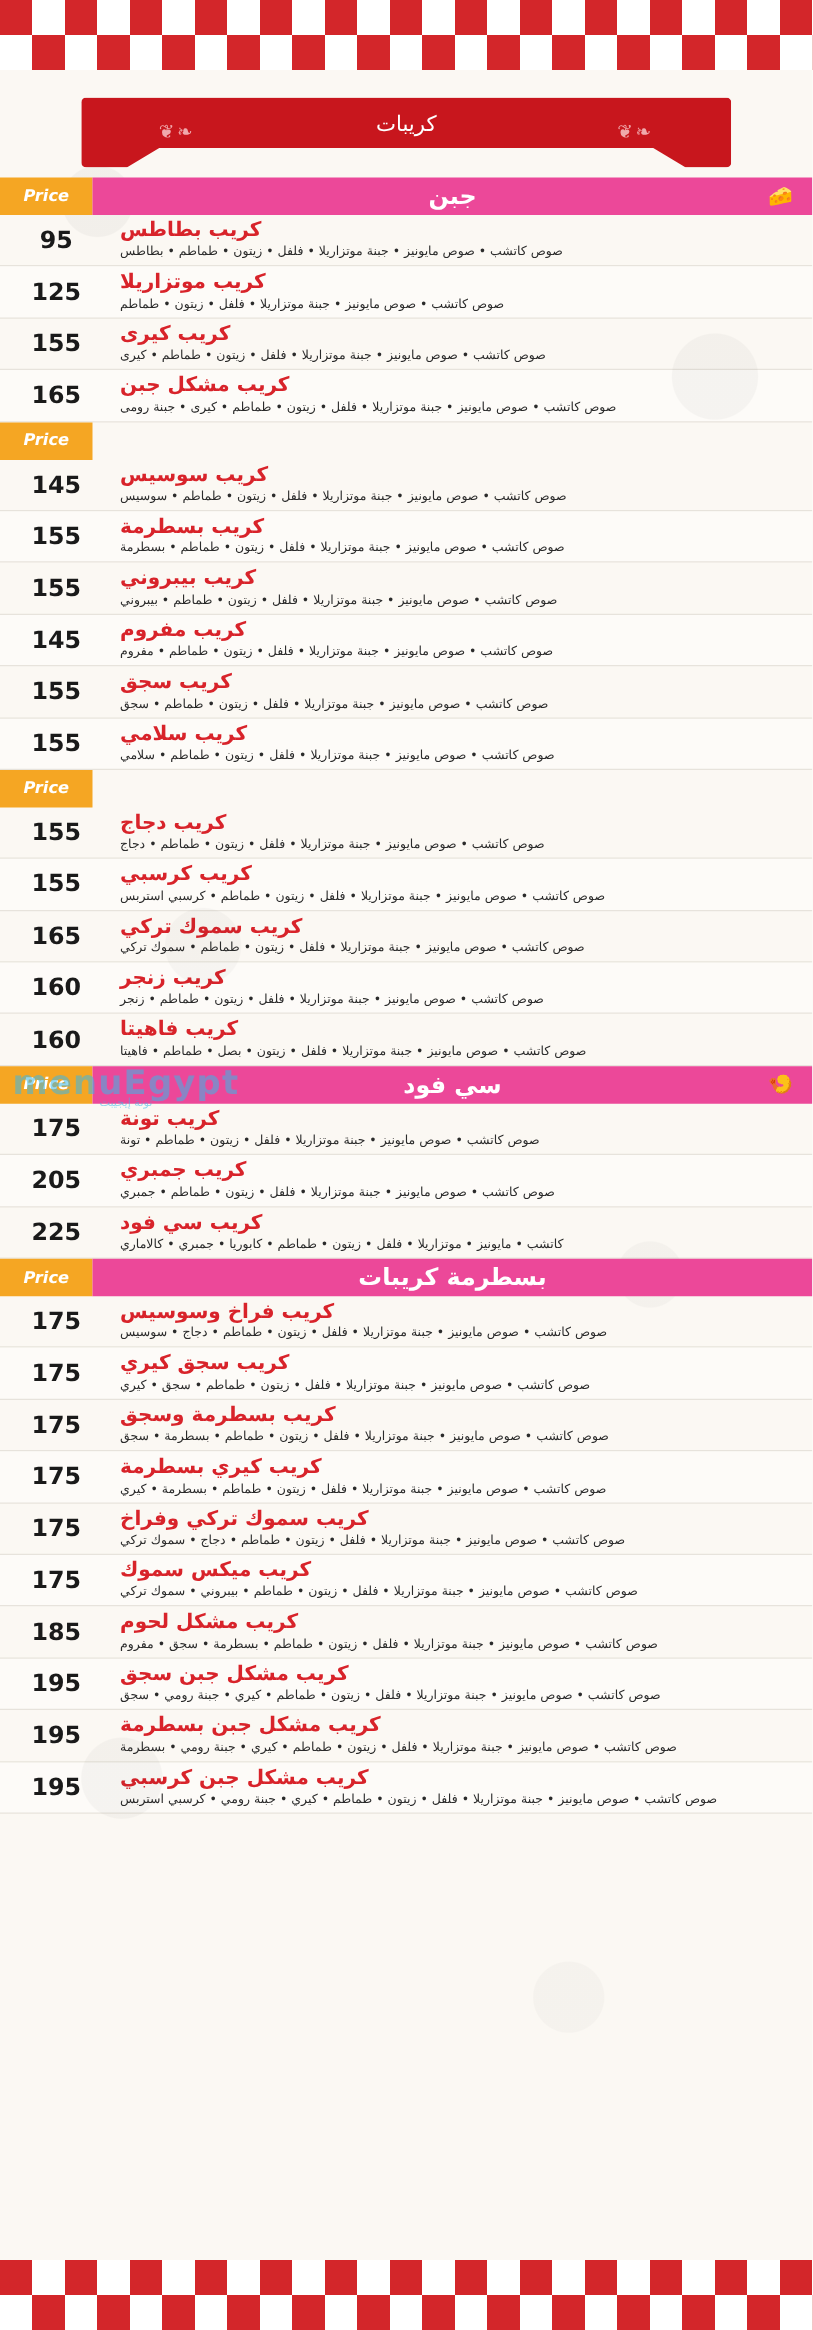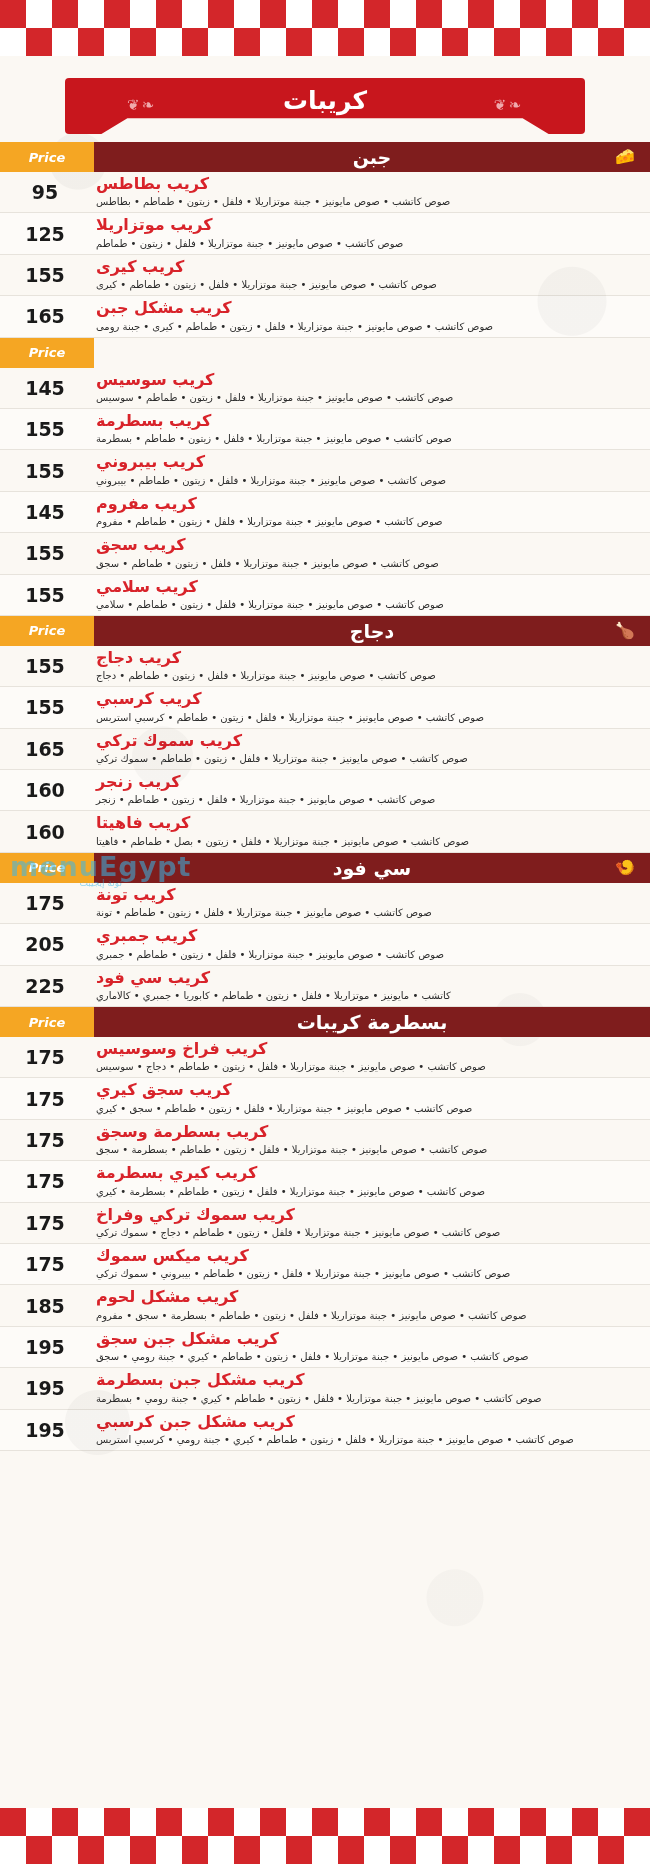--- a/index.html
+++ b/index.html
@@ -50,44 +50,44 @@
   }
   .banner {
     position:absolute; inset:0;
     background:#c8161d;
     clip-path: polygon(0 0, 100% 0, 100% 100%, 93% 100%, 88% 72%, 12% 72%, 7% 100%, 0 100%);
     border-radius:4px;
   }
   .banner-inner {
     position:absolute; inset:0;
     display:flex; align-items:center; justify-content:center;
-    color:#fff; font-size:25px; font-weight:bold;
+    color:#fff; font-size:17px; font-weight:normal;
     padding-bottom:12px;
     letter-spacing:0.5px;
   }
   .banner-orn {
     position:absolute; top:18px; color:#f0a9ac; font-size:15px; letter-spacing:2px;
   }
   .banner-orn.l { left:62px; }
   .banner-orn.r { right:62px; }
 
   
   .sec {
     position:relative;
     display:flex; align-items:stretch;
     height:30px;
     margin:0 0 0 0;
   }
   .sec .price-tab {
-    width:94px; background:#f5a623;
+    width:74px; background:#f5a623;
     display:flex; align-items:center; justify-content:center;
     color:#fff; font-style:italic; font-size:13px; font-weight:bold;
   }
   .sec .sec-title {
-    flex:1; background:#7f1d1d;
+    flex:1; background:#ec4899;
     display:flex; align-items:center; justify-content:center;
     color:#ffffff; font-size:19px; font-weight:bold;
     position:relative;
   }
   .sec .sec-icon {
     position:absolute; right:10px; top:50%; transform:translateY(-50%);
     width:30px; height:22px;
     display:flex; align-items:center; justify-content:center;
     font-size:16px; line-height:1;
   }
@@ -227,24 +227,20 @@
         <div class="item">
           <div class="price">155</div>
           <div class="info">
             <div class="name">كريب سلامي</div>
             <div class="desc">صوص كاتشب • صوص مايونيز • جبنة موتزاريلا • فلفل • زيتون • طماطم • سلامي</div>
           </div>
         </div>
       </div>
       <div class="sec">
         <div class="price-tab">Price</div>
-        <div class="sec-title">
-          <span>دجاج</span>
-          <span class="sec-icon">🍗</span>
-        </div>
       </div>
       <div>
         <div class="item">
           <div class="price">155</div>
           <div class="info">
             <div class="name">كريب دجاج</div>
             <div class="desc">صوص كاتشب • صوص مايونيز • جبنة موتزاريلا • فلفل • زيتون • طماطم • دجاج</div>
           </div>
         </div>
         <div class="item">

